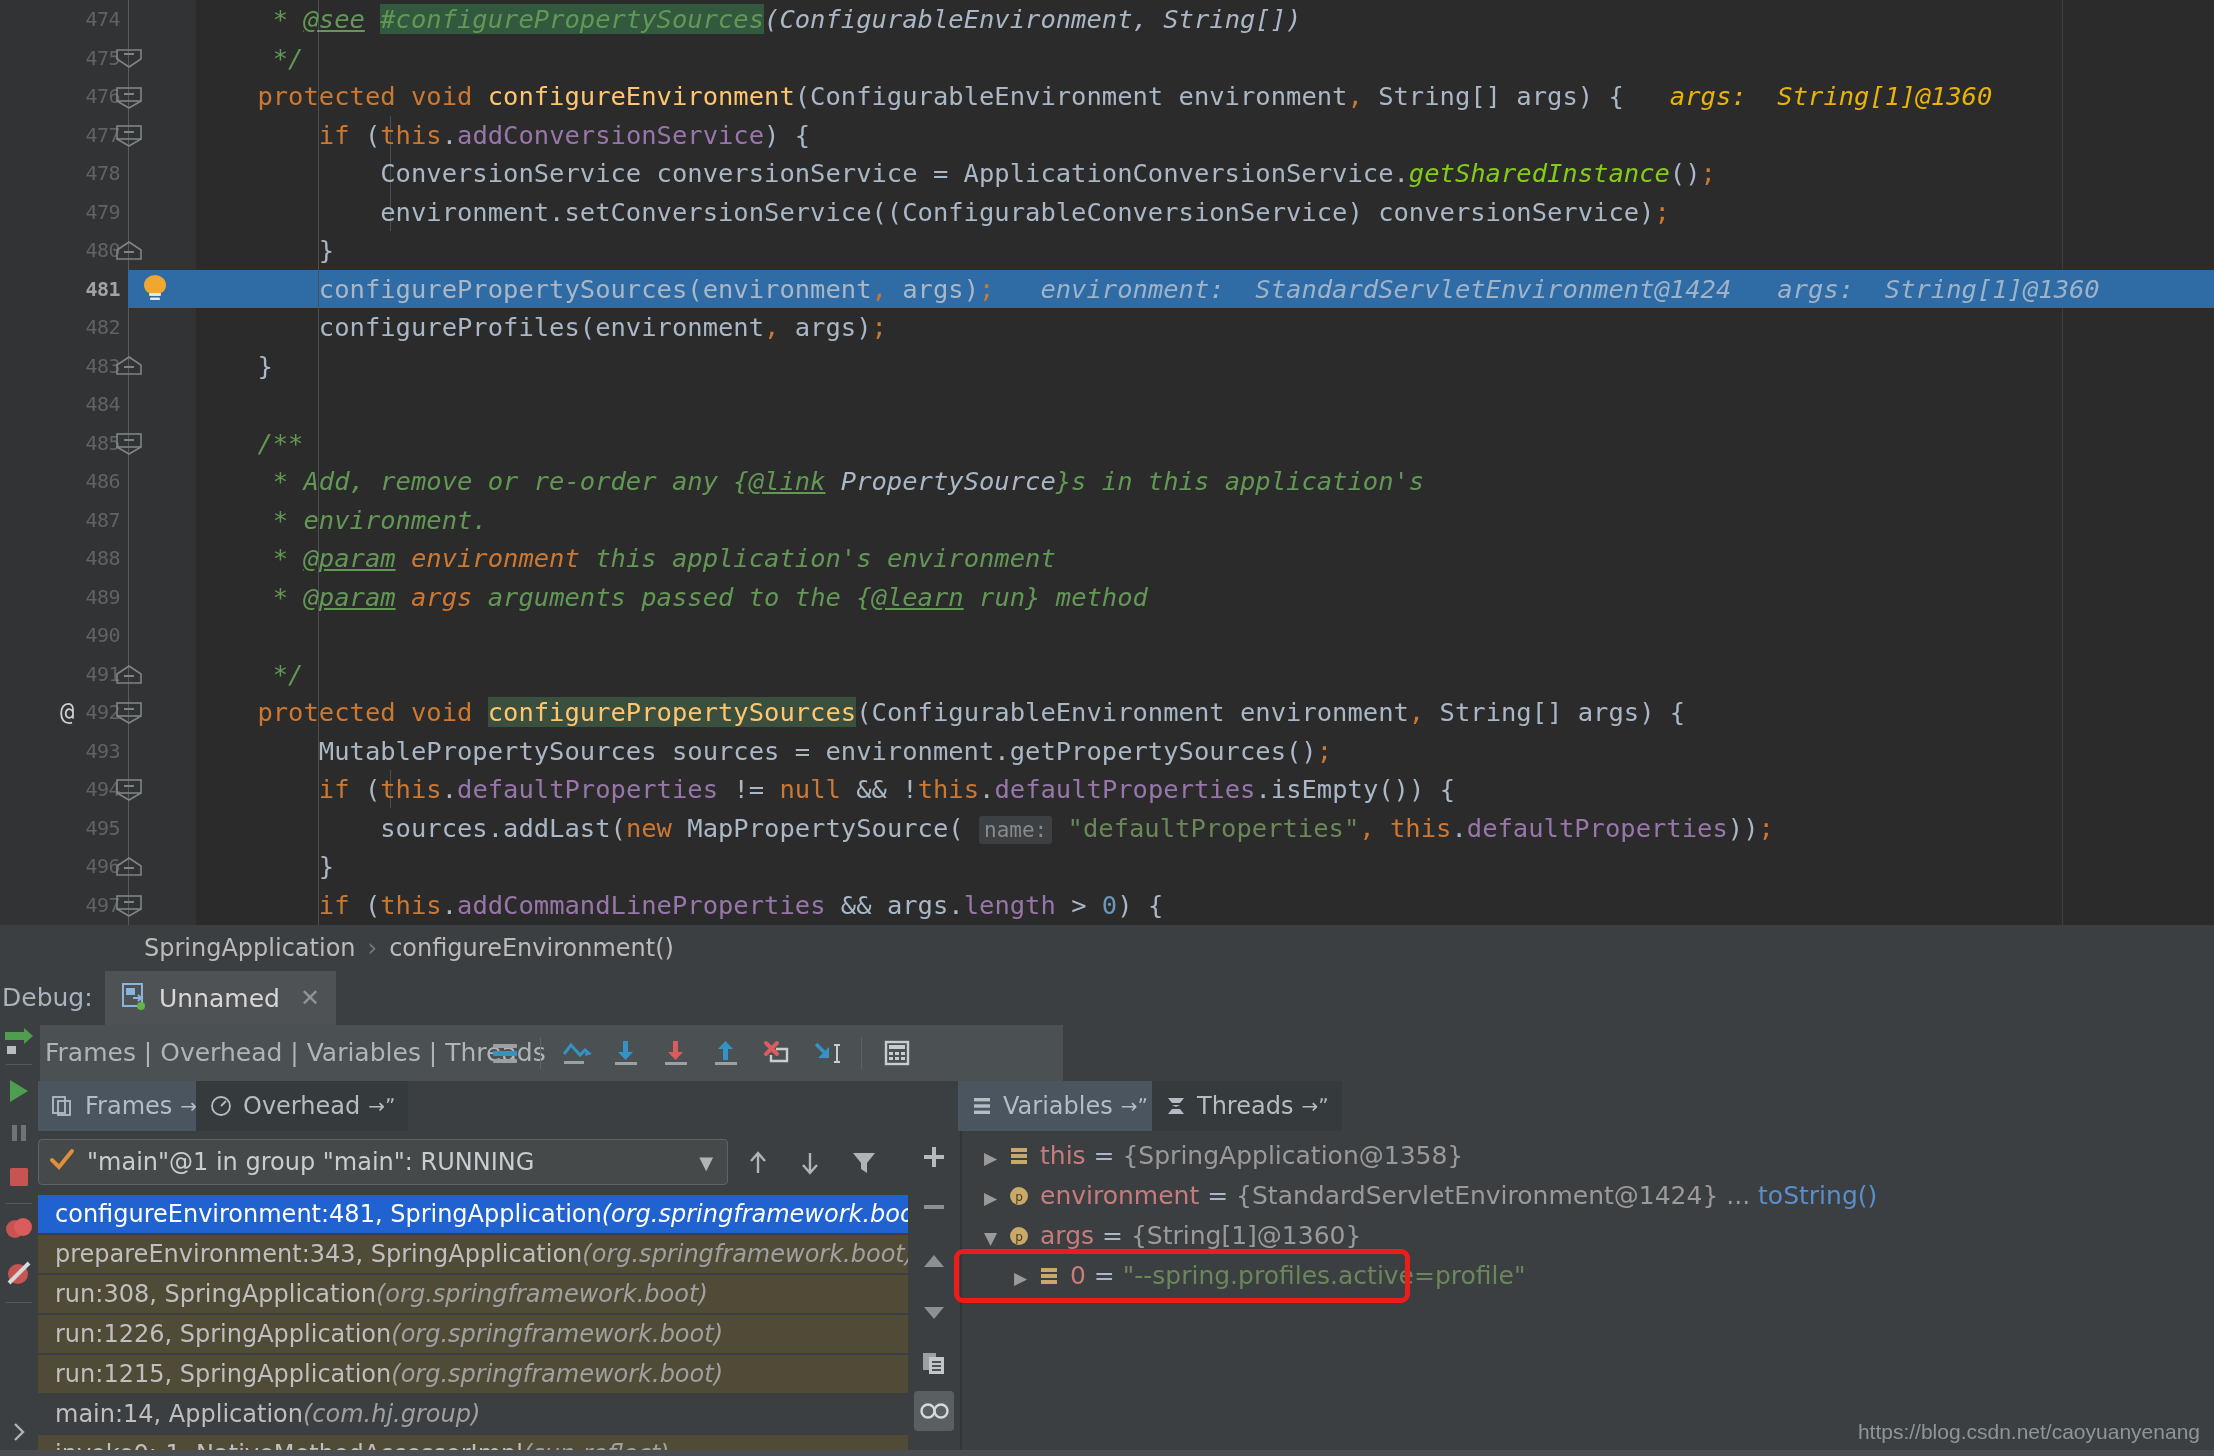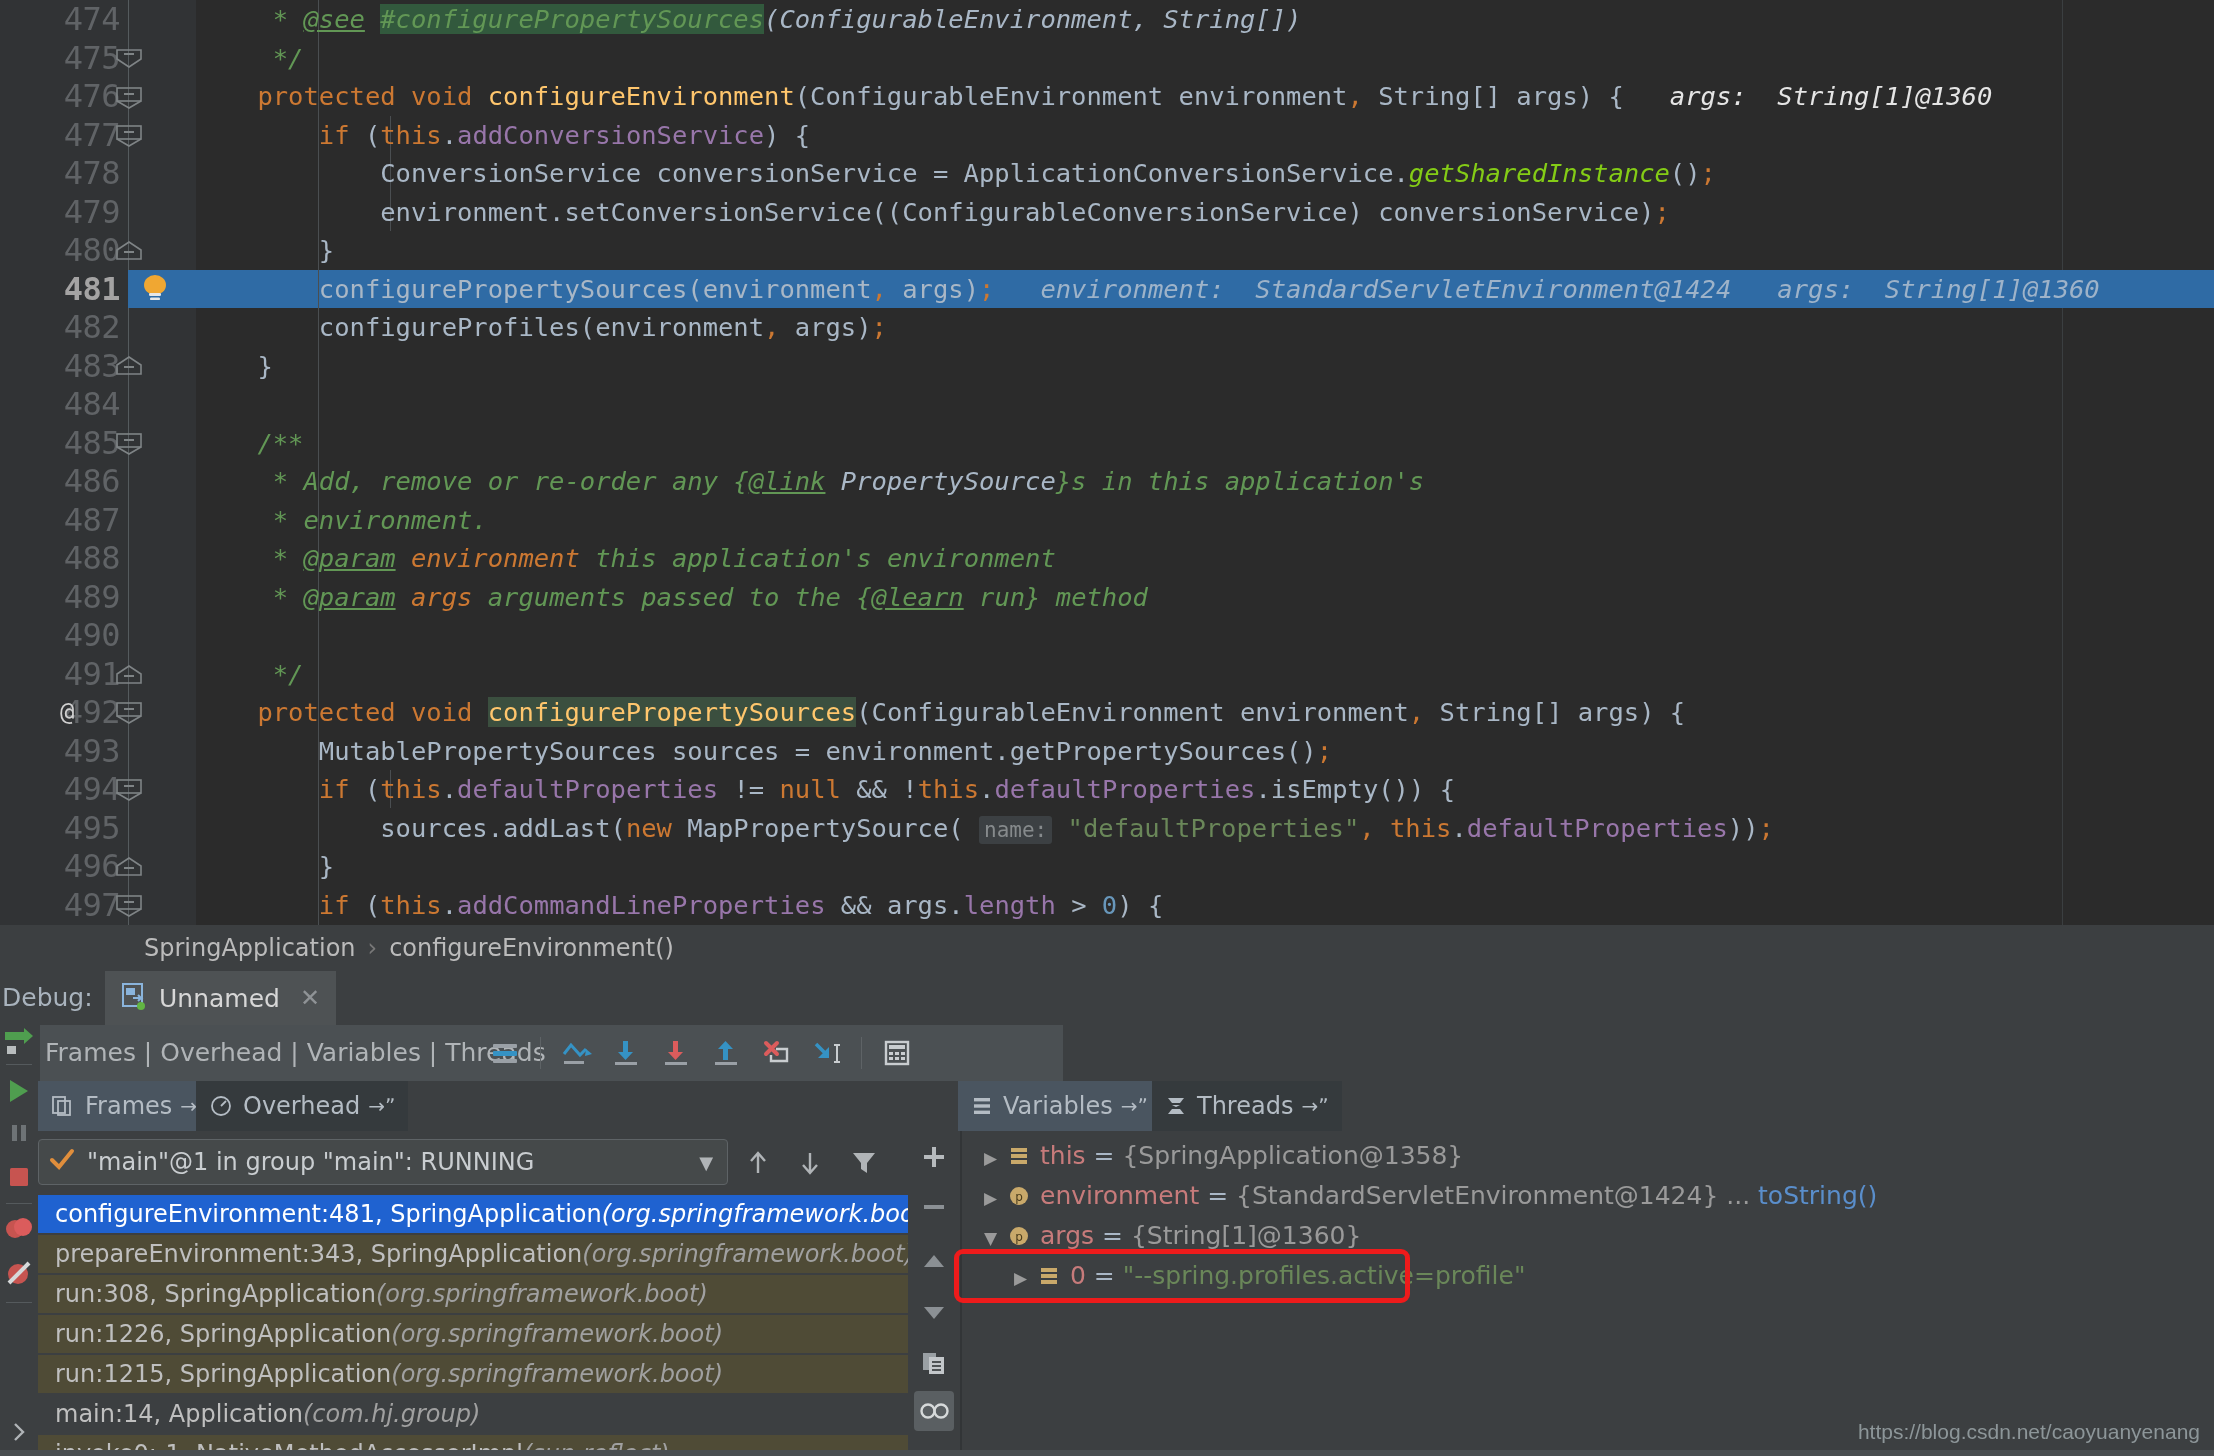--- a/index.html
+++ b/index.html
@@ -27,21 +27,21 @@
   .code-area {
     position: absolute; left: 196px; top: 0; right: 0; height: 925px;
     background: #2b2b2b;
   }
   .right-margin {
     position: absolute; left: 2062px; top: 0; width: 1px; height: 925px;
     background: #3b3f41;
   }
   .lnum {
     position: absolute; width: 120px; text-align: right;
-    color: #606366; font-size: 32px; font-family: "DejaVu Sans Mono", monospace;
+    color: #606366; font-size: 20px; font-family: "DejaVu Sans Mono", monospace;
     line-height: 38.5px; letter-spacing: -0.5px;
   }
   .lnum.cur { color: #a4a3a3; font-weight: bold; }
   .code {
     position: absolute; left: 196px; line-height: 38.5px; white-space: pre;
     font-family: "DejaVu Sans Mono", monospace; font-size: 25.5px;
   }
   .hl-row {
     position: absolute; left: 128px; width: 2086px; height: 38.5px;
     background: #2f6ba5;
@@ -64,21 +64,21 @@
   .cls  { color: #a9b7c6; }
   .fld  { color: #9876aa; }
   .mth  { color: #ffc66d; }
   .mthi { color: #84cc16; font-style: italic; }
   .str  { color: #6a8759; }
   .num  { color: #6897bb; }
   .cmt  { color: #629755; font-style: italic; }
   .cmtt { color: #629755; font-style: italic; text-decoration: underline; }
   .cmtl { color: #a9b7c6; font-style: italic; }
   .cmtp { color: #cc7832; font-style: italic; }
-  .hint { color: #e5e5e5; font-style: italic; }
+  .hint { color: #eab308; font-style: italic; }
   .hint-b { color: #9eb3c9; font-style: italic; }
   .pname{ color: #868a8c; background: #3c4043; font-size: 21px; padding: 2px 5px; border-radius: 3px; }
   .const{ color: #9876aa; }
   .usage-hl { background: #32593d; }
   .mth-hl { color: #ffc66d; background: #3b4f3f; }
 
   
   .breadcrumb-bar {
     position: absolute; left: 0; top: 925px; width: 2214px; height: 46px;
     background: #3c3f41;

